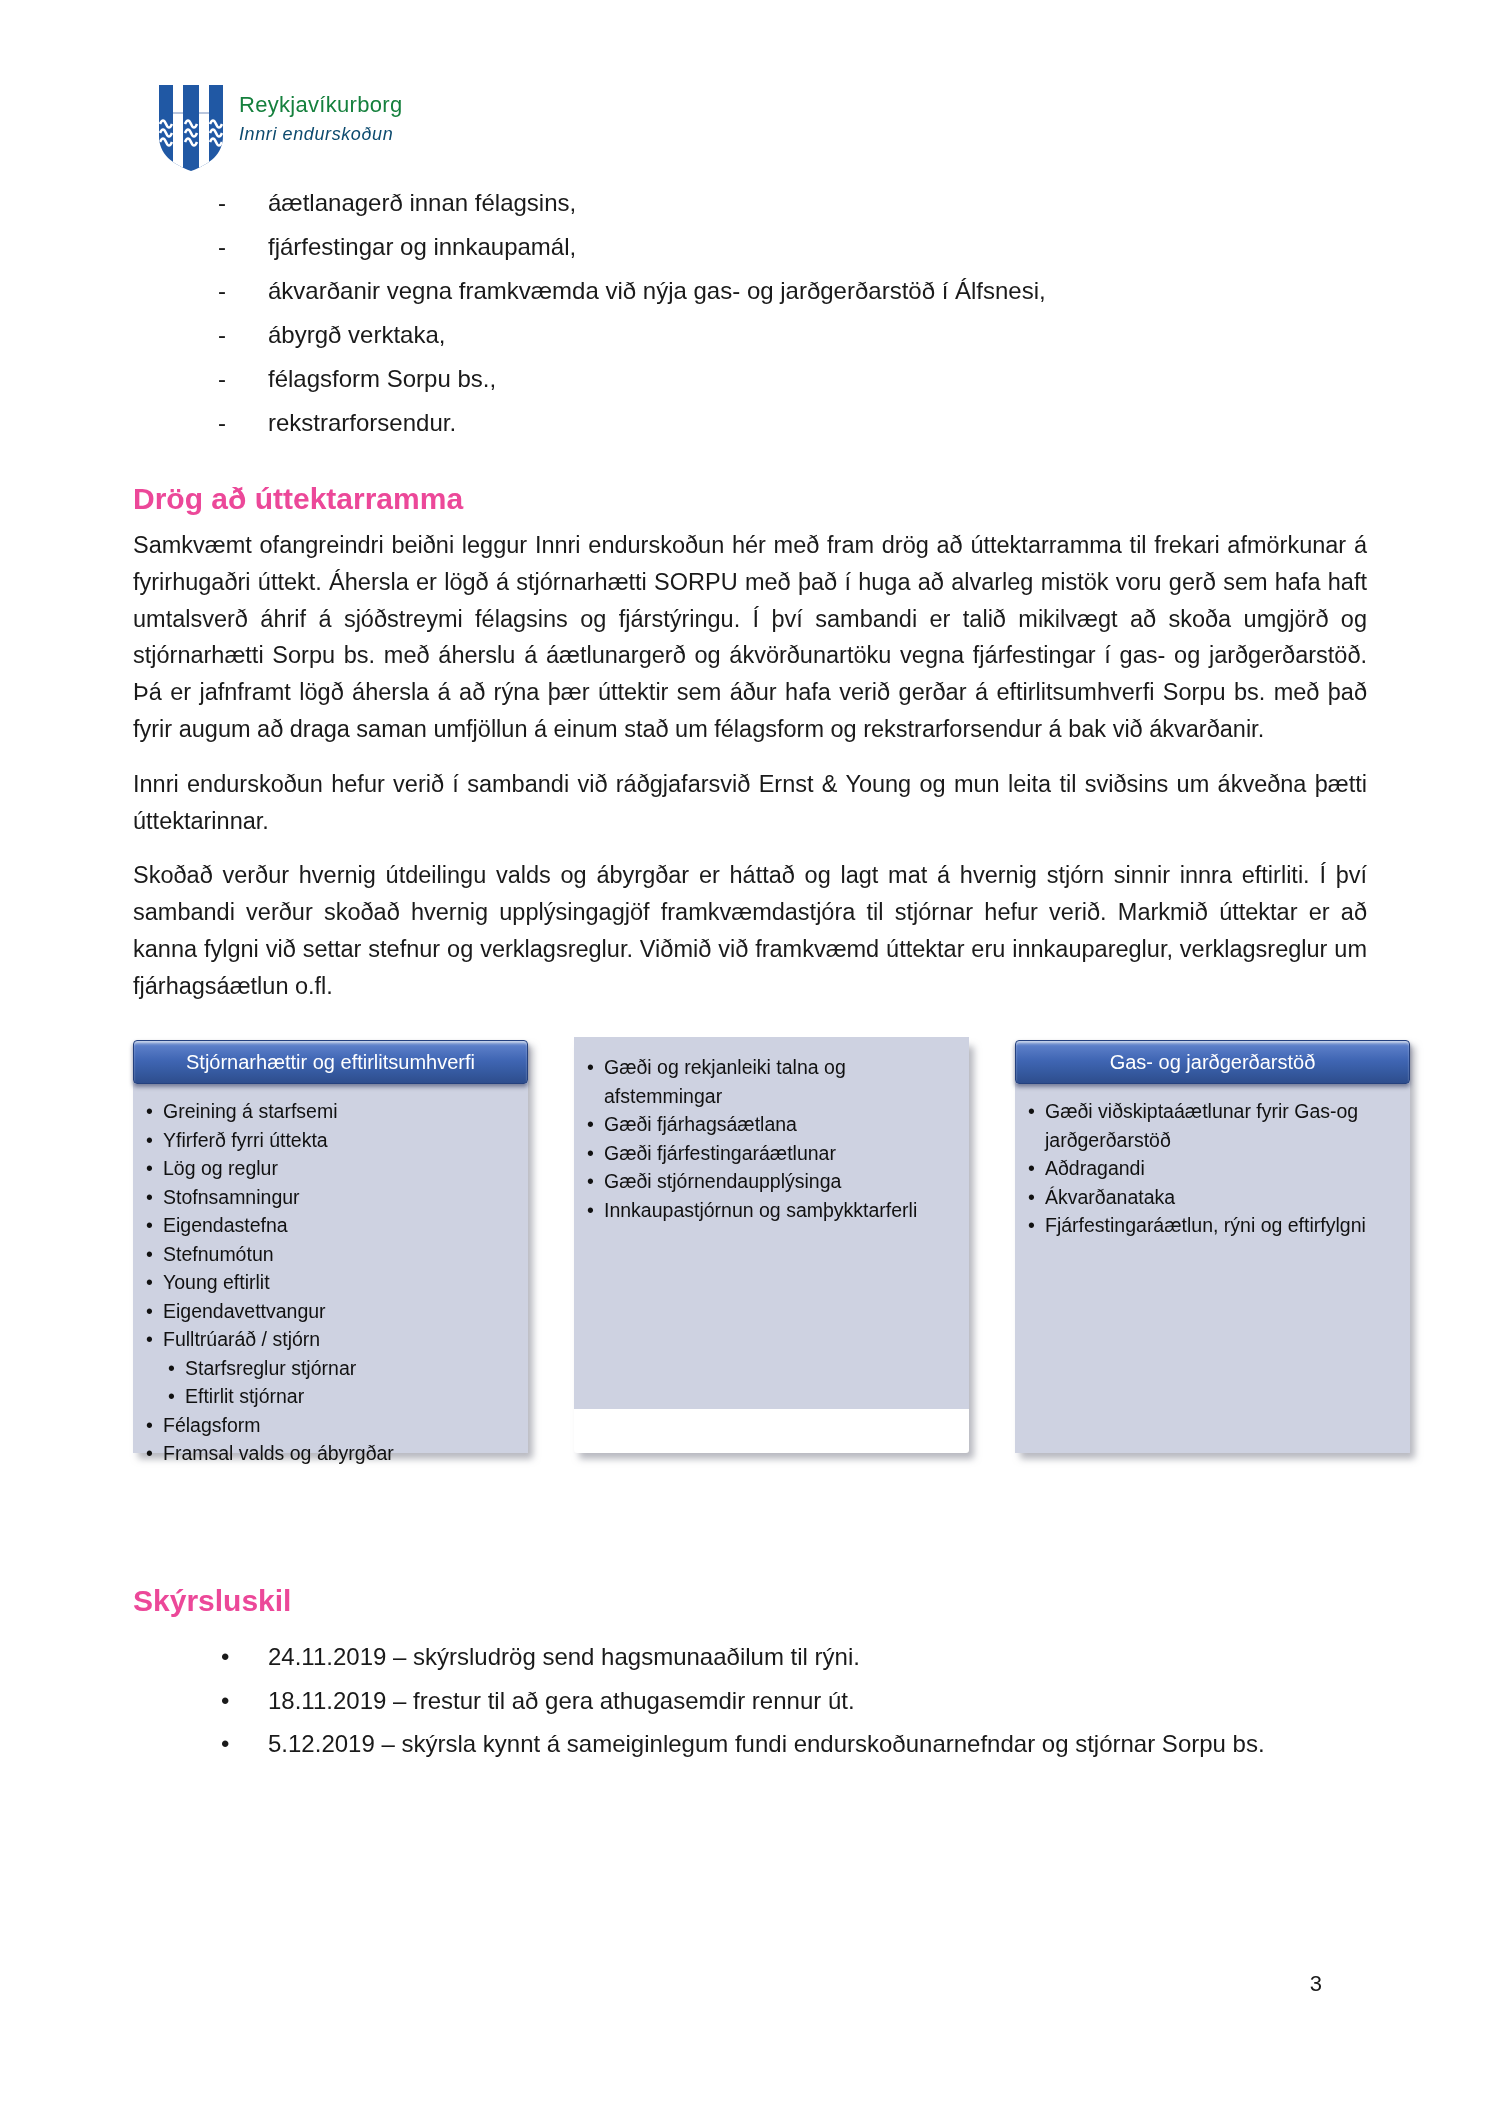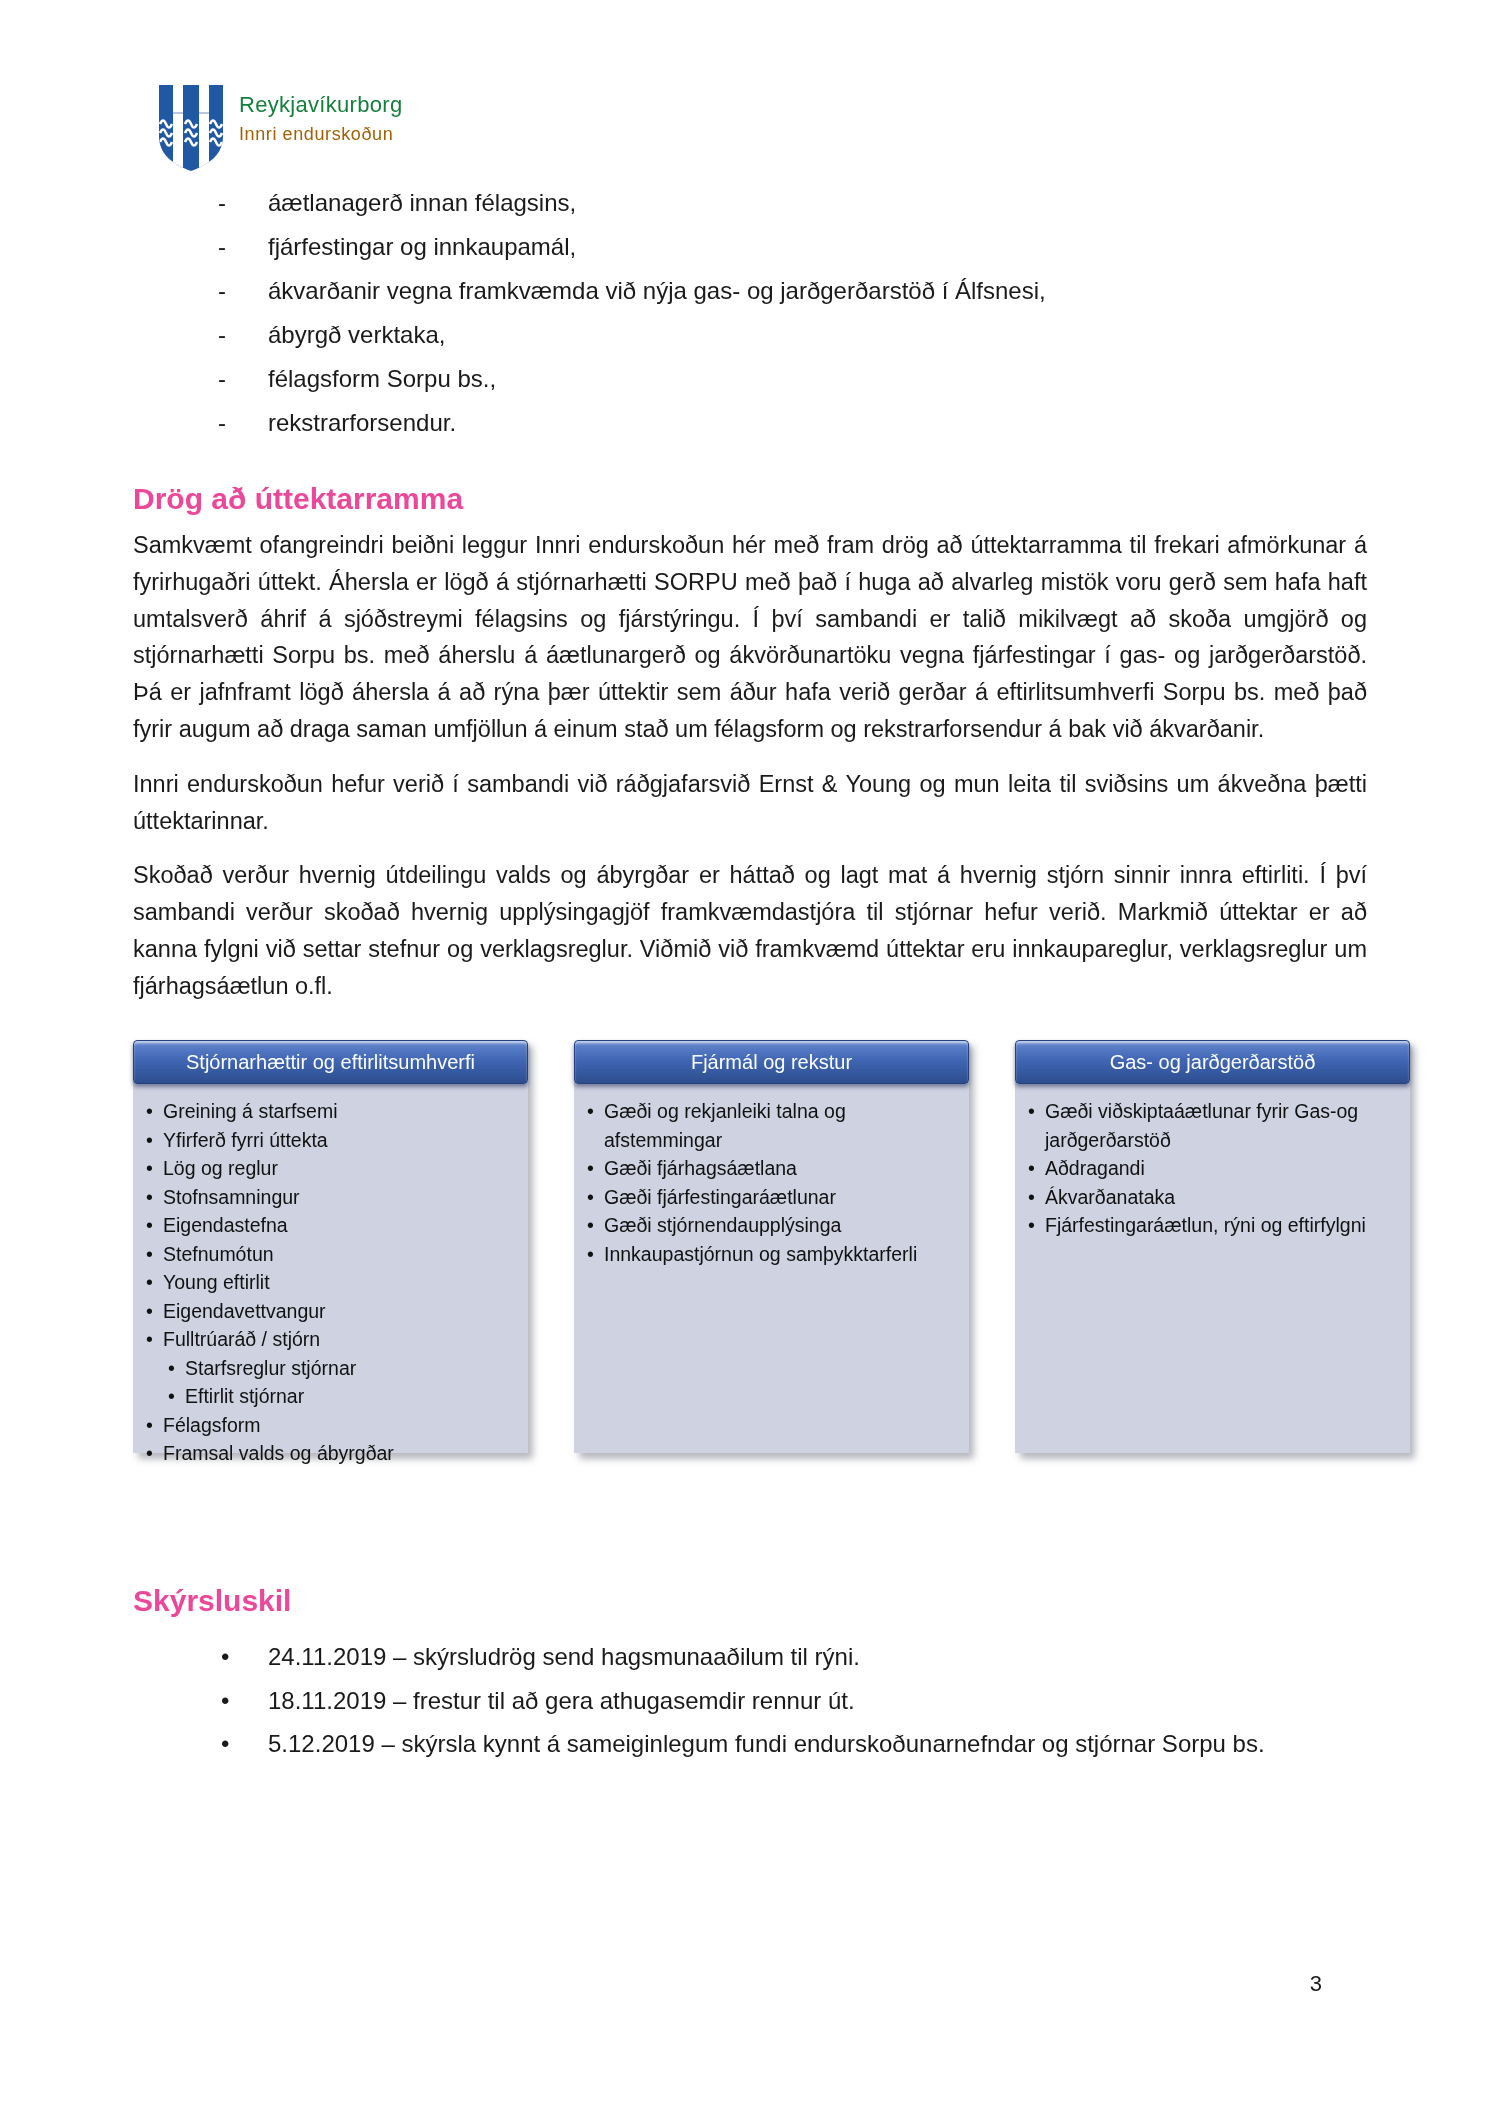--- a/index.html
+++ b/index.html
@@ -6,21 +6,21 @@
   .page {
     position:relative; width:1500px; height:2122px; background:#ffffff;
     font-family:"Liberation Sans", sans-serif; color:#1a1a1a; overflow:hidden;
   }
 
   
   .logo { position:absolute; top:84px; left:158px; display:flex; align-items:flex-start; }
   .logo svg { display:block; }
   .logo-text { margin-left:15px; padding-top:8px; }
   .logo-title { font-size:22px; color:#15803d; letter-spacing:0.3px;text-align:right; }
-  .logo-subtitle { font-size:18px; color:#a16207; margin-top:6px; letter-spacing:0.6px; }
+  .logo-subtitle { font-size:18px; color:#0c4a6e; margin-top:6px; letter-spacing:0.6px;font-style:italic; }
 
   
   .col { position:absolute; left:133px; width:1234px; }
 
   
   .dash-list { list-style:none; margin:0; padding:0; }
   .dash-list li { position:relative; padding-left:135px; line-height:44px; font-size:24px; }
   .dash-list .marker { position:absolute; left:85px; top:0; }
 
   
@@ -126,21 +126,20 @@
           <li><span class="marker">•</span><span>Fulltrúaráð / stjórn</span></li>
           <li class="sub"><span class="marker">•</span><span>Starfsreglur stjórnar</span></li>
           <li class="sub"><span class="marker">•</span><span>Eftirlit stjórnar</span></li>
           <li><span class="marker">•</span><span>Félagsform</span></li>
           <li><span class="marker">•</span><span>Framsal valds og ábyrgðar</span></li>
         </ul>
       </div>
     </div>
 
     <div class="box">
-      <div class="box-header">Fjármál og rekstur</div>
       <div class="box-body">
         <ul class="box-list">
           <li><span class="marker">•</span><span>Gæði og rekjanleiki talna og afstemmingar</span></li>
           <li><span class="marker">•</span><span>Gæði fjárhagsáætlana</span></li>
           <li><span class="marker">•</span><span>Gæði fjárfestingaráætlunar</span></li>
           <li><span class="marker">•</span><span>Gæði stjórnendaupplýsinga</span></li>
           <li><span class="marker">•</span><span>Innkaupastjórnun og samþykktarferli</span></li>
         </ul>
       </div>
     </div>

